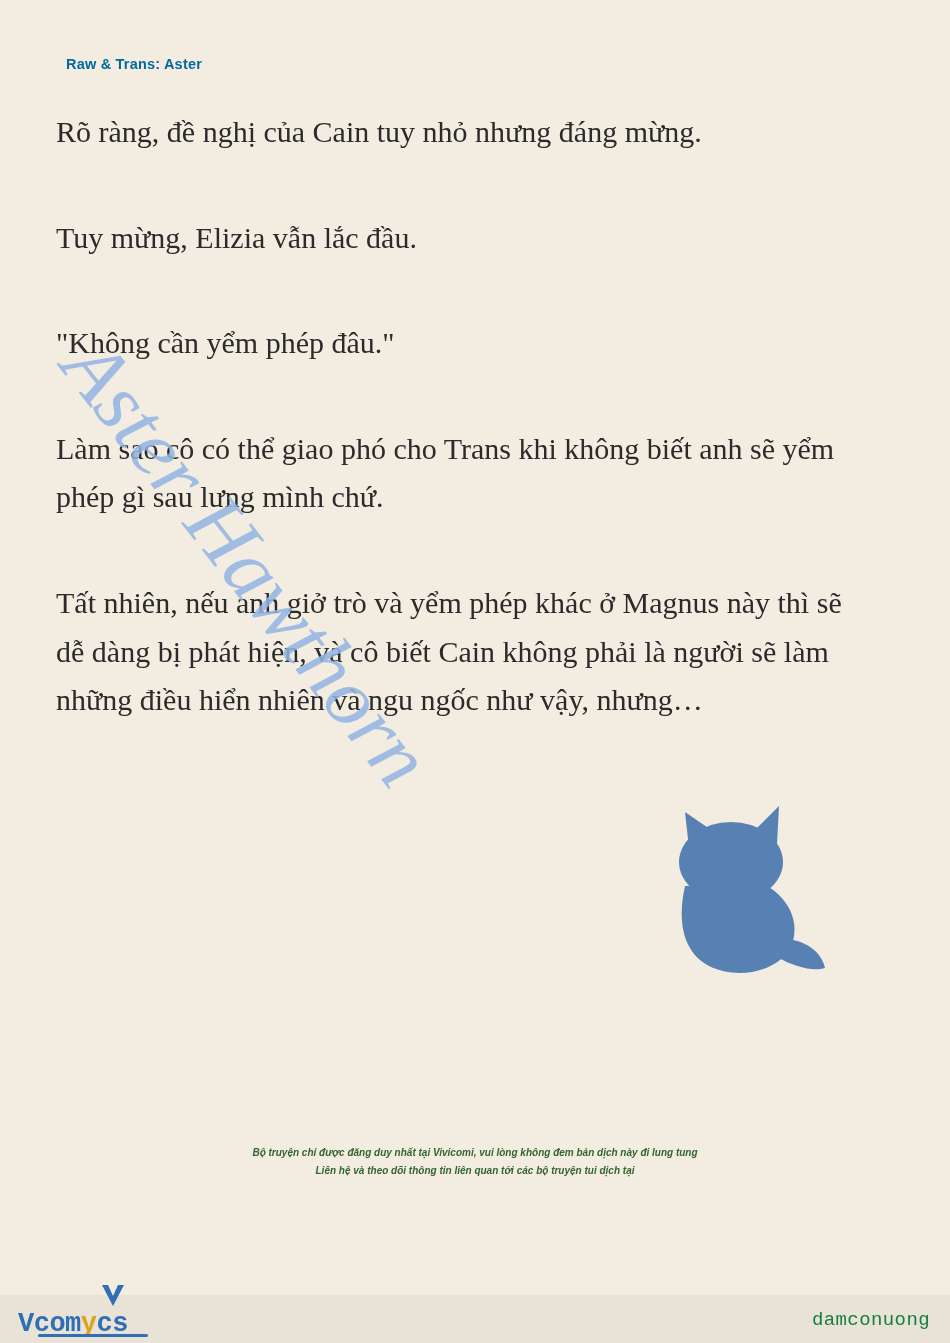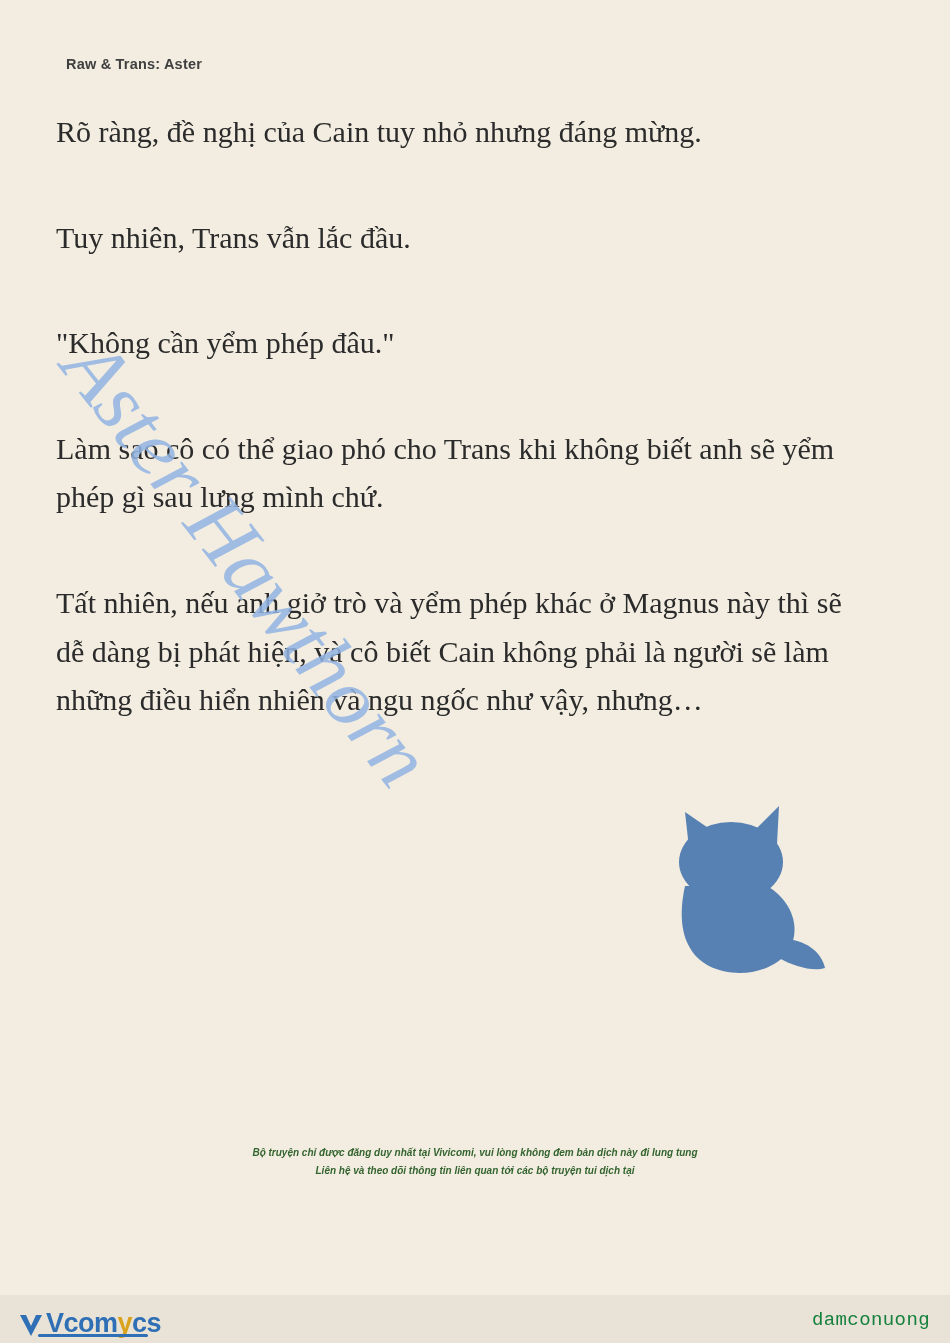--- a/index.html
+++ b/index.html
@@ -22,21 +22,21 @@
   }
 
   
   .credit {
     position: absolute;
     top: 56px;
     left: 66px;
     font-family: "Liberation Sans", sans-serif;
     font-size: 14.5px;
     font-weight: bold;
-    color: #404040;
+    color: #0369a1;
     letter-spacing: 0.2px;
   }
 
   
   .body-text {
     position: absolute;
     top: 108px;
     left: 56px;
     width: 820px;
     font-family: "Liberation Serif", serif;
@@ -113,25 +113,26 @@
     bottom: 0;
     height: 48px;
     background: #e8e3d6;
   }
   .logo {
     position: absolute;
     left: 18px;
     bottom: 4px;
     display: flex;
     align-items: flex-end;
-    font-family: Liberation Sans, sans-serif;
+    font-family: Liberation Mono, monospace;
     font-weight: bold;
     font-size: 27px;
     color: #2f6fb5;
     letter-spacing: -0.5px;
+    flex-direction: column;
   }
   .logo .v-mark {
     display: inline-block;
     width: 26px;
     height: 26px;
     margin-right: 2px;
     position: relative;
     top: -1px;
   }
   .logo .logo-text {
@@ -161,21 +162,21 @@
 </style>
 </head>
 <body>
 
 <div class="page">
 
   <div class="credit">Raw &amp; Trans: Aster</div>
 
   <div class="body-text">
     <p class="para gap-big">Rõ ràng, đề nghị của Cain tuy nhỏ nhưng đáng mừng.</p>
-    <p class="para gap-big">Tuy nhiên, Trans vẫn lắc đầu.</p>
+    <p class="para gap-big">Tuy mừng, Elizia vẫn lắc đầu.</p>
     <p class="para gap-big">"Không cần yểm phép đâu."</p>
     <p class="para gap-big">Làm sao cô có thể giao phó cho Trans khi không biết anh sẽ yểm phép gì sau lưng mình chứ.</p>
     <p class="para">Tất nhiên, nếu anh giở trò và yểm phép khác ở Magnus này thì sẽ dễ dàng bị phát hiện, và cô biết Cain không phải là người sẽ làm những điều hiển nhiên và ngu ngốc như vậy, nhưng…</p>
   </div>
 
   <div class="watermark">
     <div class="watermark-text">Aster Hawthorn</div>
   </div>
 
   <div class="cat-mark">

